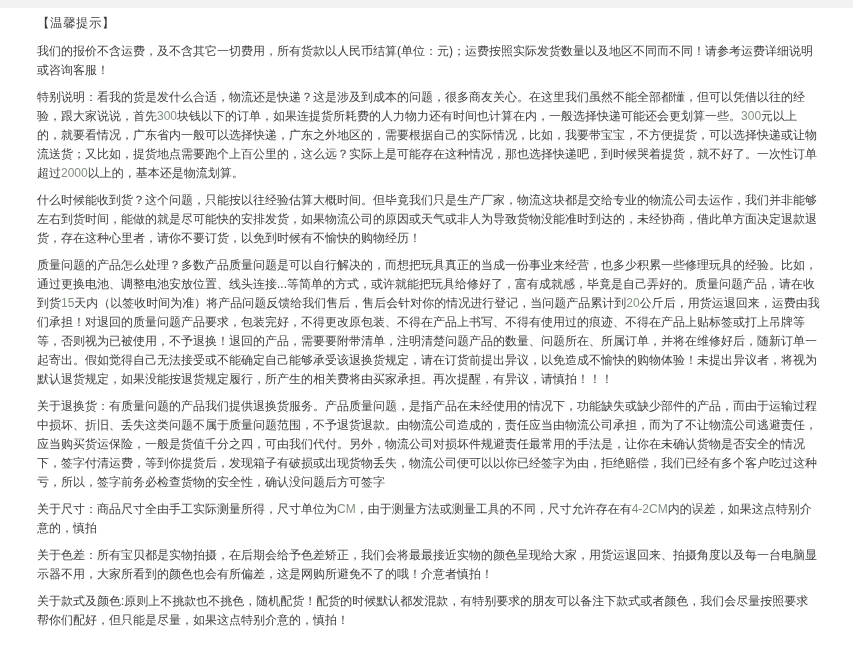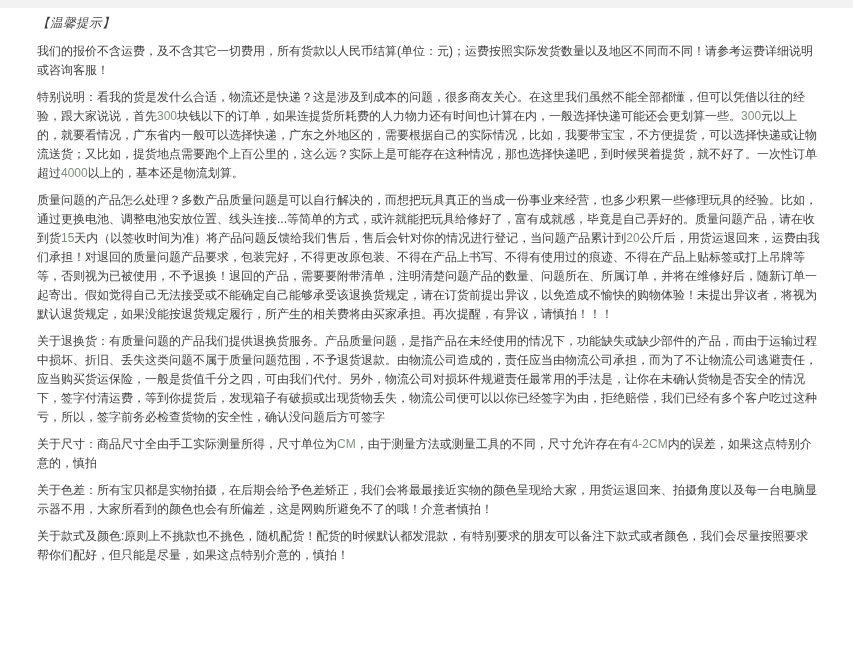--- a/index.html
+++ b/index.html
@@ -28,41 +28,41 @@
   }
   .content {
     padding: 6px 33px 0 37px;
     font-size: 12px;
     line-height: 19px;
   }
   .notice-title {
     margin: 0 0 9px 0;
     font-size: 12.5px;
     letter-spacing: 0.5px;
-    font-style: italic;
   }
   p.para {
     margin: 0 0 8px 0;
     word-break: break-all;
   }
   .latin { color: var(--latin); }
 </style>
 </head>
 <body>
 
 <div class="top-strip"></div>
 
 <div class="content">
   <div class="notice-title">【温馨提示】</div>
 
   <p class="para wrap-latin">我们的报价不含运费，及不含其它一切费用，所有货款以人民币结算(单位：元)；运费按照实际发货数量以及地区不同而不同！请参考运费详细说明或咨询客服！</p>
 
 
-  <p class="para wrap-latin">特别说明：看我的货是发什么合适，物流还是快递？这是涉及到成本的问题，很多商友关心。在这里我们虽然不能全部都懂，但可以凭借以往的经验，跟大家说说，首先<span class="latin">300</span>块钱以下的订单，如果连提货所耗费的人力物力还有时间也计算在内，一般选择快递可能还会更划算一些。<span class="latin">300</span>元以上的，就要看情况，广东省内一般可以选择快递，广东之外地区的，需要根据自己的实际情况，比如，我要带宝宝，不方便提货，可以选择快递或让物流送货；又比如，提货地点需要跑个上百公里的，这么远？实际上是可能存在这种情况，那也选择快递吧，到时候哭着提货，就不好了。一次性订单超过<span class="latin">4000</span>以上的，基本还是物流划算。</p>
+  <p class="para wrap-latin">特别说明：看我的货是发什么合适，物流还是快递？这是涉及到成本的问题，很多商友关心。在这里我们虽然不能全部都懂，但可以凭借以往的经验，跟大家说说，首先<span class="latin">300</span>块钱以下的订单，如果连提货所耗费的人力物力还有时间也计算在内，一般选择快递可能还会更划算一些。<span class="latin">300</span>元以上的，就要看情况，广东省内一般可以选择快递，广东之外地区的，需要根据自己的实际情况，比如，我要带宝宝，不方便提货，可以选择快递或让物流送货；又比如，提货地点需要跑个上百公里的，这么远？实际上是可能存在这种情况，那也选择快递吧，到时候哭着提货，就不好了。一次性订单超过<span class="latin">2000</span>以上的，基本还是物流划算。</p>
 
+  <p class="para wrap-latin">什么时候能收到货？这个问题，只能按以往经验估算大概时间。但毕竟我们只是生产厂家，物流这块都是交给专业的物流公司去运作，我们并非能够左右到货时间，能做的就是尽可能快的安排发货，如果物流公司的原因或天气或非人为导致货物没能准时到达的，未经协商，借此单方面决定退款退货，存在这种心里者，请你不要订货，以免到时候有不愉快的购物经历！</p>
 
   <p class="para wrap-latin">质量问题的产品怎么处理？多数产品质量问题是可以自行解决的，而想把玩具真正的当成一份事业来经营，也多少积累一些修理玩具的经验。比如，通过更换电池、调整电池安放位置、线头连接...等简单的方式，或许就能把玩具给修好了，富有成就感，毕竟是自己弄好的。质量问题产品，请在收到货<span class="latin">15</span>天内（以签收时间为准）将产品问题反馈给我们售后，售后会针对你的情况进行登记，当问题产品累计到<span class="latin">20</span>公斤后，用货运退回来，运费由我们承担！对退回的质量问题产品要求，包装完好，不得更改原包装、不得在产品上书写、不得有使用过的痕迹、不得在产品上贴标签或打上吊牌等等，否则视为已被使用，不予退换！退回的产品，需要要附带清单，注明清楚问题产品的数量、问题所在、所属订单，并将在维修好后，随新订单一起寄出。假如觉得自己无法接受或不能确定自己能够承受该退换货规定，请在订货前提出异议，以免造成不愉快的购物体验！未提出异议者，将视为默认退货规定，如果没能按退货规定履行，所产生的相关费将由买家承担。再次提醒，有异议，请慎拍！！！</p>
 
   <p class="para wrap-latin">关于退换货：有质量问题的产品我们提供退换货服务。产品质量问题，是指产品在未经使用的情况下，功能缺失或缺少部件的产品，而由于运输过程中损坏、折旧、丢失这类问题不属于质量问题范围，不予退货退款。由物流公司造成的，责任应当由物流公司承担，而为了不让物流公司逃避责任，应当购买货运保险，一般是货值千分之四，可由我们代付。另外，物流公司对损坏件规避责任最常用的手法是，让你在未确认货物是否安全的情况下，签字付清运费，等到你提货后，发现箱子有破损或出现货物丢失，物流公司便可以以你已经签字为由，拒绝赔偿，我们已经有多个客户吃过这种亏，所以，签字前务必检查货物的安全性，确认没问题后方可签字</p>
 
   <p class="para wrap-latin">关于尺寸：商品尺寸全由手工实际测量所得，尺寸单位为<span class="latin">CM</span>，由于测量方法或测量工具的不同，尺寸允许存在有<span class="latin">4-2CM</span>内的误差，如果这点特别介意的，慎拍</p>
 
   <p class="para wrap-latin">关于色差：所有宝贝都是实物拍摄，在后期会给予色差矫正，我们会将最最接近实物的颜色呈现给大家，用货运退回来、拍摄角度以及每一台电脑显示器不用，大家所看到的颜色也会有所偏差，这是网购所避免不了的哦！介意者慎拍！</p>
 
   <p class="para wrap-latin">关于款式及颜色:原则上不挑款也不挑色，随机配货！配货的时候默认都发混款，有特别要求的朋友可以备注下款式或者颜色，我们会尽量按照要求帮你们配好，但只能是尽量，如果这点特别介意的，慎拍！</p>

